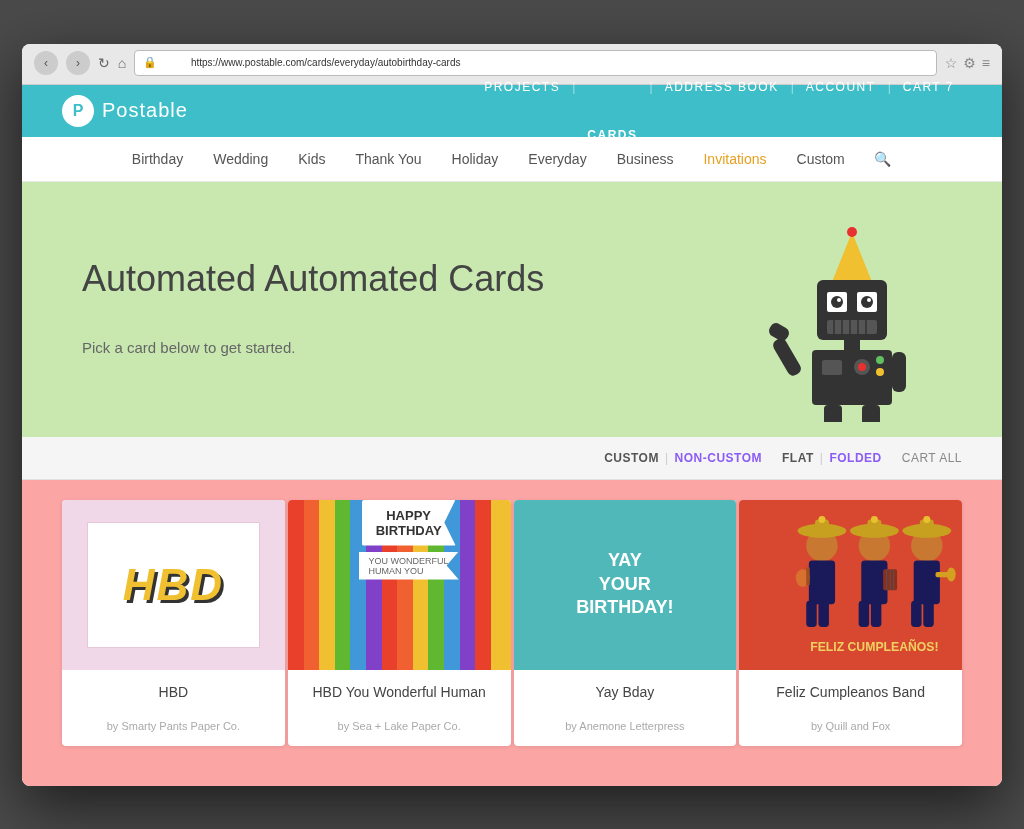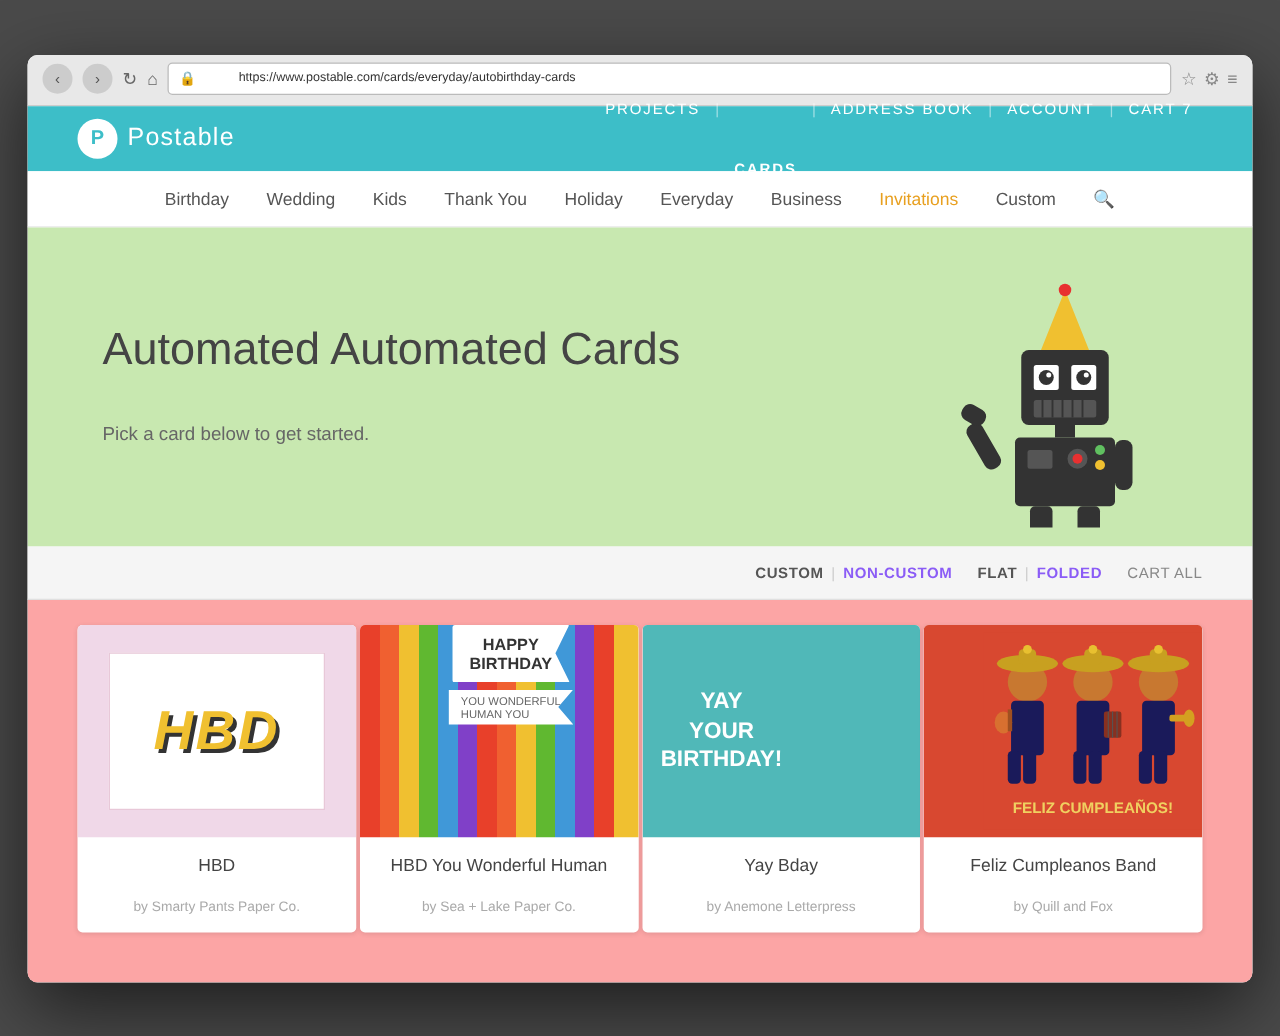--- a/index.html
+++ b/index.html
@@ -359,20 +359,21 @@
       align-items: center;
       gap: 6px;
     }
     
     .card-teal {
       background: #50b8b8;
       width: 100%;
       height: 100%;
       display: flex;
       align-items: center;
+      justify-content: center;
       padding: 15px;
     }
     .yay-text {
       color: #fff;
       font-size: 18px;
       font-weight: 700;
       text-align: center;
       line-height: 1.3;
       text-transform: uppercase;
     }

